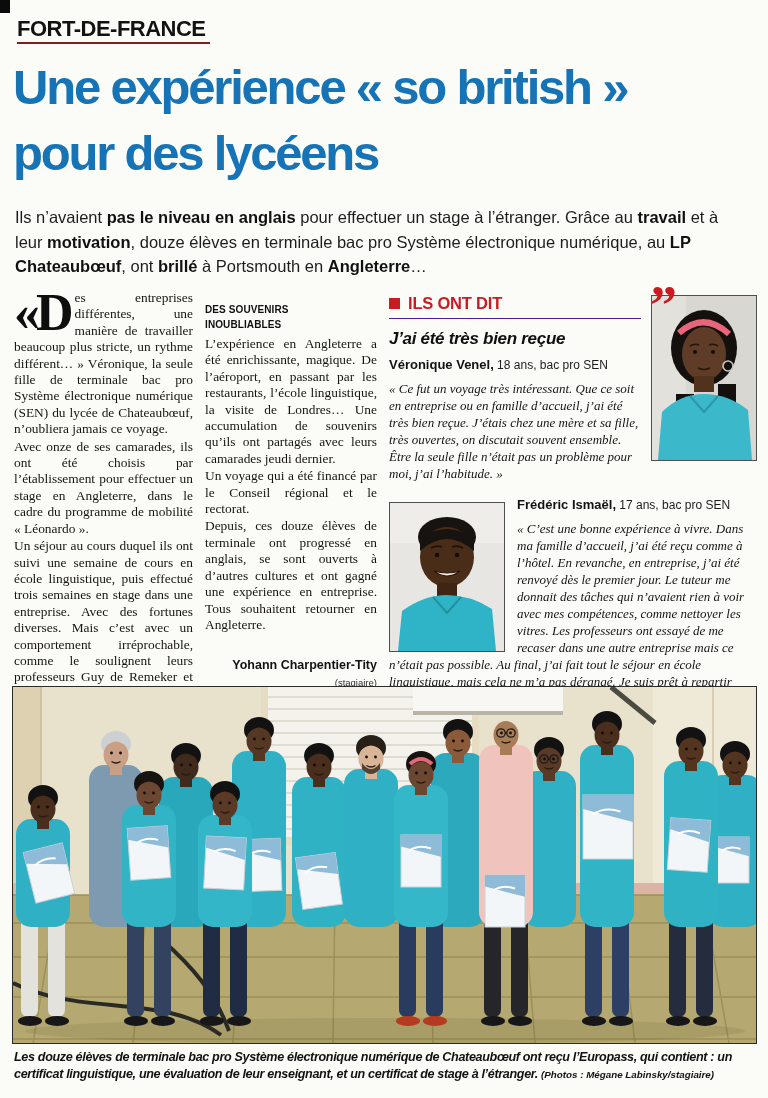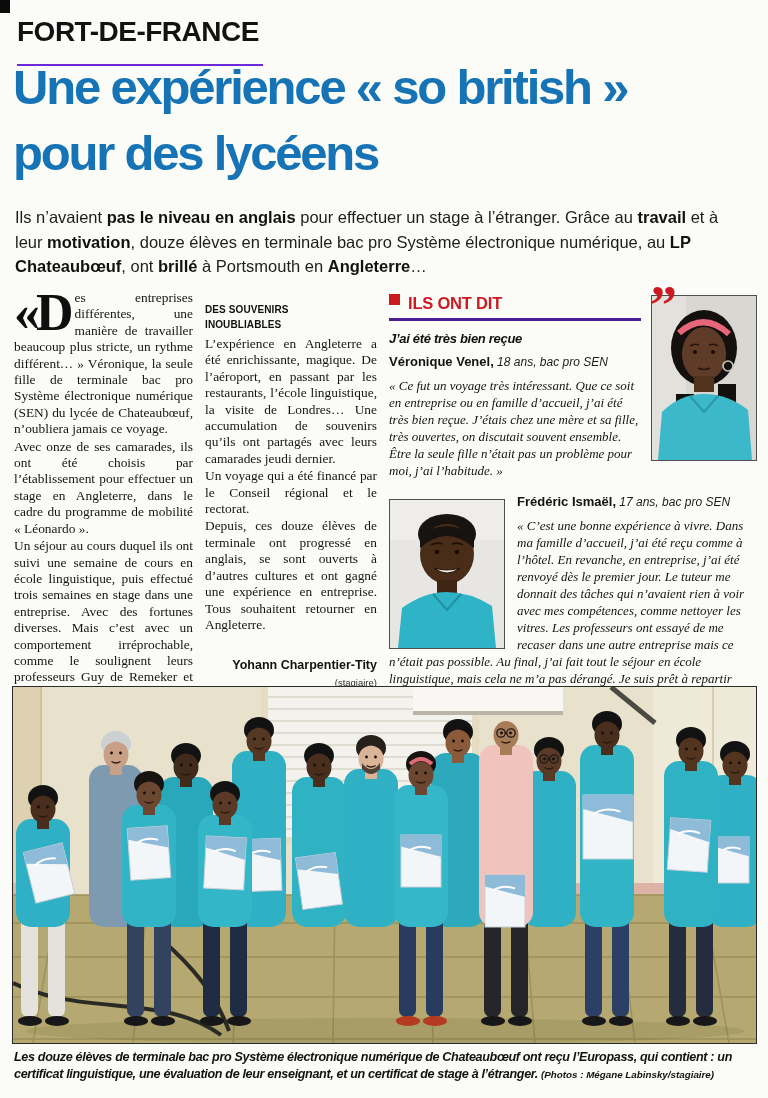--- a/index.html
+++ b/index.html
@@ -6,22 +6,22 @@
   body{
     width:768px;height:1098px;position:relative;overflow:hidden;
     background:#fbfbf8;
     font-family:"Liberation Sans",sans-serif;
     color:#161616;
   }
   .corner-mark{position:absolute;left:0;top:0;width:10px;height:13px;background:#0b0b0b;}
 
   .kicker{
     position:absolute;left:17px;top:16px;
-    font-size:28px;font-weight:bold;letter-spacing:-0.5px;color:#121212;
-    border-bottom:2px solid #6d28d9;padding:0 4px 16px 0;display:inline-block;
+    font-size:22px;font-weight:bold;letter-spacing:-0.5px;color:#121212;
+    border-bottom:2px solid #7f1d1d;padding:0 4px 0 0;display:inline-block;
   }
   .headline{
     position:absolute;left:13px;top:54px;width:748px;
     font-size:49px;font-weight:bold;letter-spacing:-2.2px;
     line-height:66px;color:#1573b6;
   }
   .standfirst{
     position:absolute;left:15px;top:205px;width:732px;
     font-size:16.5px;line-height:24.5px;color:#1d1d1d;
   }
@@ -54,36 +54,36 @@
   .feature{position:relative;}
   .portrait-right{
     float:right;width:104px;height:164px;margin:5px 0 8px 10px;
     border:1px solid #4f4f4f;background:#d8d7d2;
   }
   .portrait-left{
     float:left;width:114px;height:148px;margin:5px 12px 4px 0;
     border:1px solid #4f4f4f;background:#e6e5e1;
   }
   .q-header{
-    display:flex;position:relative;
-    border-bottom:3px solid #4c1d95;padding:0 0 5px 0;margin:4px 38px 10px 0;
+    display:flex;align-items:center;position:relative;
+    border-bottom:1px solid #4c1d95;padding:0 0 5px 0;margin:4px 38px 10px 0;
   }
   .q-square{width:11px;height:11px;background:#cc1a21;margin-right:8px;}
   .q-title{font-size:16.5px;font-weight:bold;color:#cc1a21;letter-spacing:-0.2px;}
   .q-glyph{
     position:absolute;right:-36px;top:-16px;
     font-family:"Liberation Serif",serif;font-weight:bold;
     font-size:54px;line-height:1;color:#cc1a21;
   }
   .quote-head{
-    font-style:italic;font-weight:bold;font-size:13px;letter-spacing:-0.3px;
+    font-style:italic;font-weight:bold;font-size:17px;letter-spacing:-0.3px;
     color:#101010;margin:0 8px 8px 0;
   }
   .q-name{font-size:13px;font-weight:bold;color:#121212;margin:0 0 9px 0;}
-  .q-meta{font-weight:normal;font-style:italic;font-size:12px;color:#1c1c1c;}
+  .q-meta{font-weight:normal;font-size:12px;color:#1c1c1c;}
   .q-text{
     font-family:"Liberation Serif",serif;font-style:italic;
     font-size:13px;line-height:16.9px;color:#131313;margin:0;text-align:left;
   }
   .q2{margin-top:15px;}
 
   .group-photo{
     position:absolute;left:12px;top:686px;width:743px;height:356px;
     border:1px solid #2b2b28;box-sizing:content-box;background:#e8e1cc;
   }

